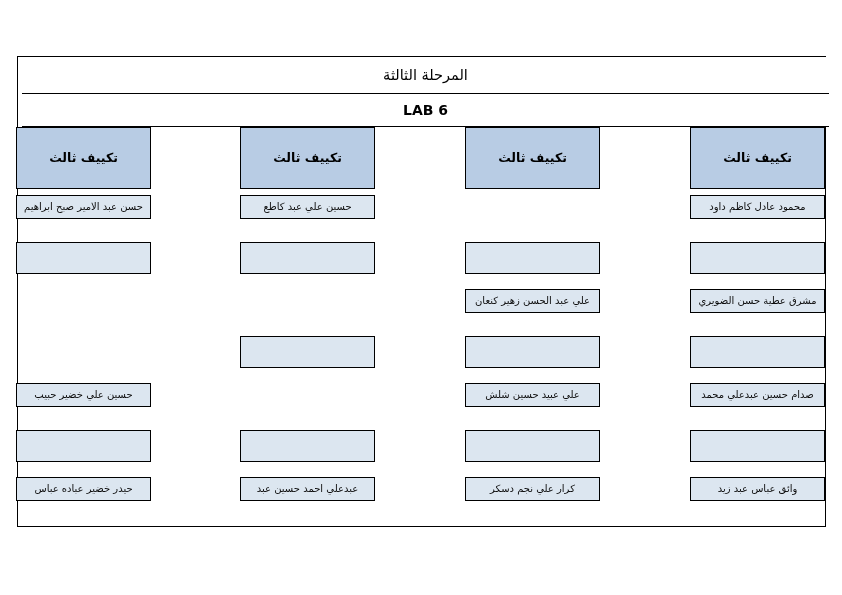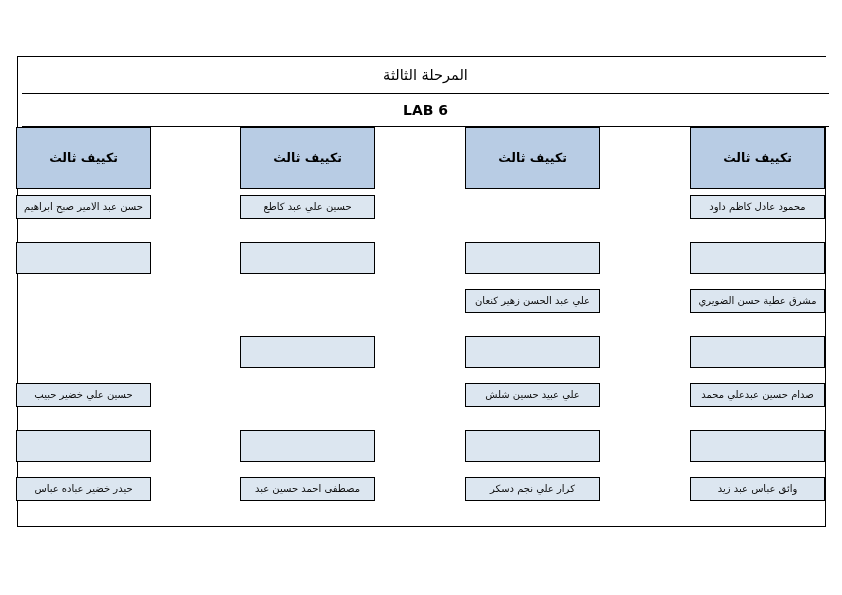--- a/index.html
+++ b/index.html
@@ -212,21 +212,21 @@
         <div class="cell blank slot1">
           <span class="cell-text"></span>
         </div>
         <div class="cell blank slot3">
           <span class="cell-text"></span>
         </div>
         <div class="cell blank slot5">
           <span class="cell-text"></span>
         </div>
         <div class="cell name slot6">
-          <span class="cell-text">مصطفى احمد حسين عبد</span>
+          <span class="cell-text">عبدعلي احمد حسين عبد</span>
         </div>
       </div>
 
       <div class="column c3">
         <div class="cell header">
           <span class="cell-text">تكييف ثالث</span>
         </div>
         <div class="cell name slot0">
           <span class="cell-text">حسن عبد الامير صبح ابراهيم</span>
         </div>

